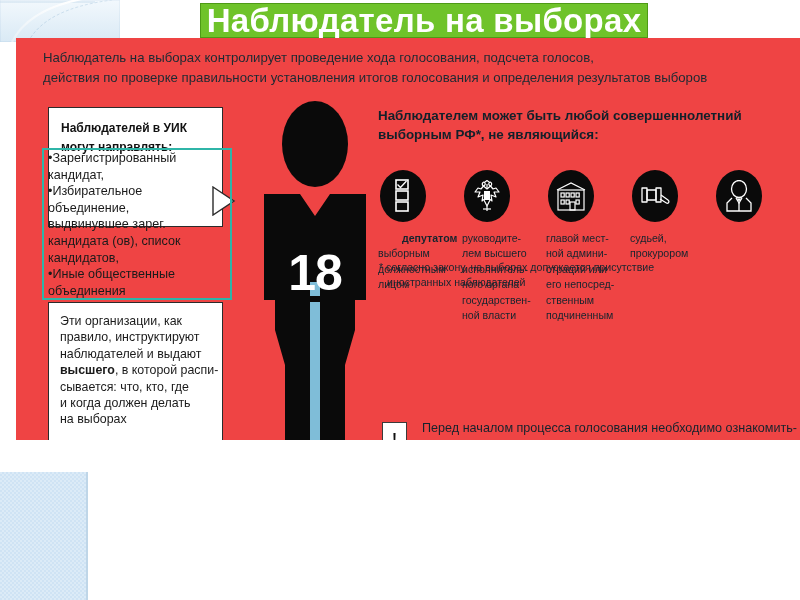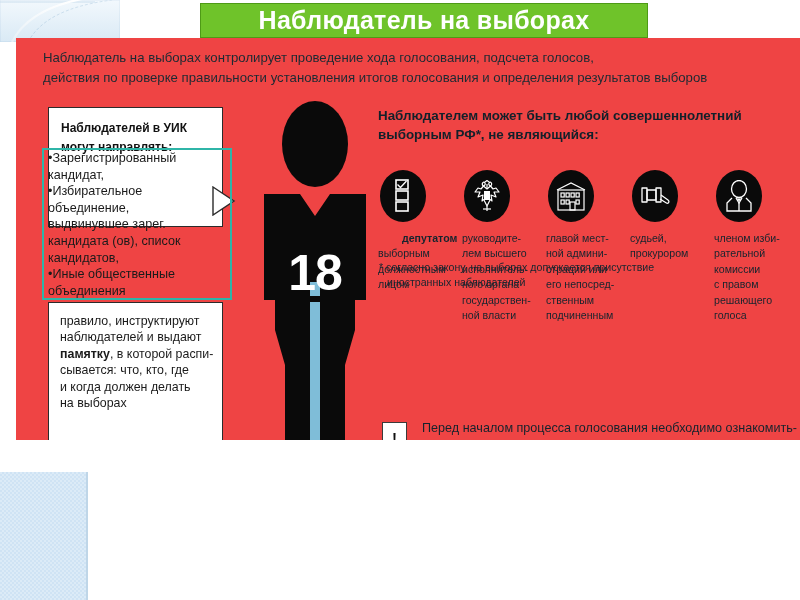--- a/index.html
+++ b/index.html
@@ -27,21 +27,21 @@
   }
 
   
   .title-banner{
     position:absolute;left:200px;top:3px;width:448px;height:35px;
     background:#6fc32a;border:1px solid #4e9a16;
     box-sizing:border-box;
     display:flex;align-items:center;justify-content:center;
   }
   .title-banner .txt{
-    color:#ffffff;font-size:25px;font-weight:bold;letter-spacing:0.3px;
+    color:#ffffff;font-size:33px;font-weight:bold;letter-spacing:0.3px;
     white-space:nowrap;line-height:1;
   }
 
   
   .teal-panel{
     position:absolute;left:16px;top:38px;width:800px;height:440px;
     background:#ef4444;
   }
 
   
@@ -190,23 +190,24 @@
       <p>•Избирательное</p>
       <p>объединение,</p>
       <p>выдвинувшее зарег.</p>
       <p>кандидата (ов), список</p>
       <p>кандидатов,</p>
       <p>•Иные общественные</p>
       <p>объединения</p>
     </div>
 
     <div class="box-bottom">
+      <div class="ln">Эти организации, как</div>
       <div class="ln">правило, инструктируют</div>
       <div class="ln">наблюдателей и выдают</div>
-      <div class="ln"><b>памятку</b><span>, в которой распи-</span></div>
+      <div class="ln"><b>высшего</b><span>, в которой распи-</span></div>
       <div class="ln">сывается: что, кто, где</div>
       <div class="ln">и когда должен делать</div>
       <div class="ln">на выборах</div>
     </div>
 
     <div class="figure">
       <svg width="126" height="375" viewBox="0 0 126 375">
         <ellipse cx="63" cy="44" rx="33" ry="43" fill="#0a0a0a"></ellipse>
         <path d="M12 94 L48 94 L63 116 L78 94 L114 94 L114 200 L103 200 L103 182 L23 182 L23 200 L12 200 Z" fill="#0a0a0a"></path>
         <path d="M23 182 L58 182 L58 370 L33 370 L33 265 L23 230 Z" fill="#0a0a0a"></path>
@@ -316,28 +317,20 @@
           <svg width="28" height="32" viewBox="0 0 28 32">
             <g stroke="#ffffff" stroke-width="1.3" fill="none">
               <ellipse cx="14" cy="9" rx="7.5" ry="8.5"></ellipse>
               <path d="M7 18 L2 23 L2 31 L26 31 L26 23 L21 18"></path>
               <path d="M11 18 L14 23 L17 18"></path>
               <path d="M11.5 18.5 L16.5 18.5 L14 21.5 Z" fill="#ffffff" stroke="none"></path>
               <path d="M14 23 L14 31"></path>
             </g>
           </svg>
         </div>
-        <div class="icon-cap">
-          <div>членом изби-</div>
-          <div>рательной</div>
-          <div>комиссии</div>
-          <div>с правом</div>
-          <div>решающего</div>
-          <div>голоса</div>
-        </div>
       </div>
     </div>
 
     <div class="footnote">
       <div>* согласно закону, на выборах допускается присутствие</div>
       <div style="padding-left:8px;">иностранных наблюдателей</div>
     </div>
 
     <div class="warn">
       <div class="warn-icon">!</div>

